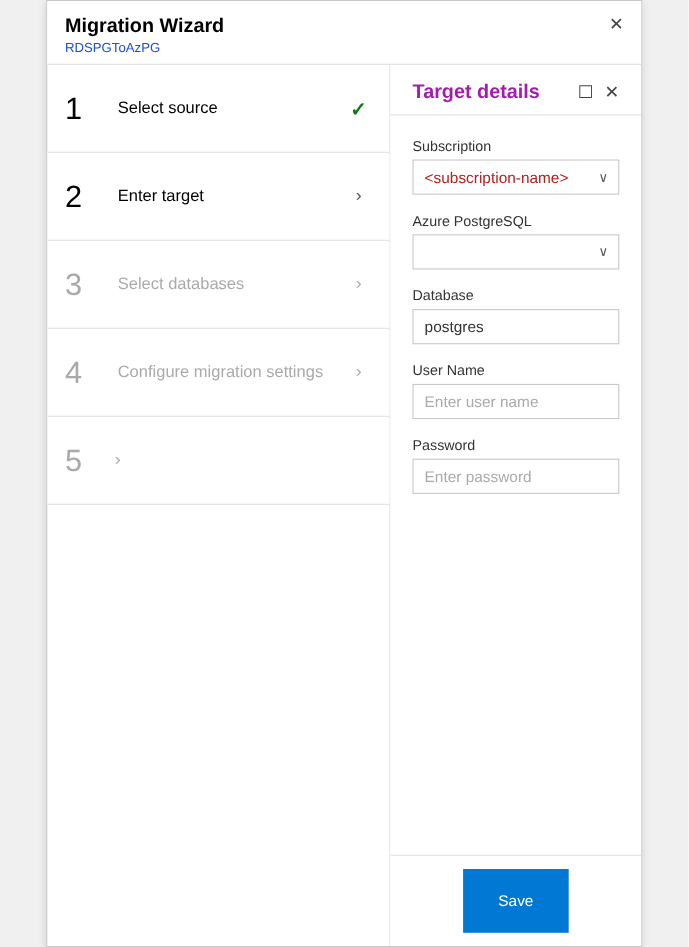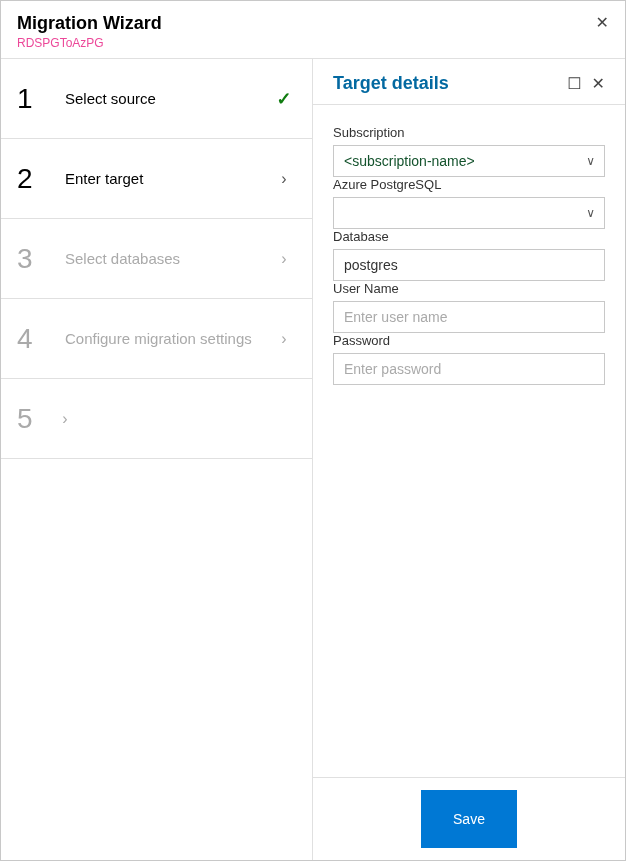--- a/index.html
+++ b/index.html
@@ -6,21 +6,21 @@
     body {
       font-family: 'Segoe UI', Arial, sans-serif;
       font-size: 14px;
       background: #f0f0f0;
       display: flex;
       justify-content: center;
       align-items: center;
       min-height: 100vh;
     }
     .window {
-      width: 626px;
+      width: 542px;
       height: 861px;
       background: #fff;
       border: 1px solid #c8c8c8;
       display: flex;
       flex-direction: column;
       box-shadow: 0 2px 8px rgba(0,0,0,0.15);
       overflow: hidden;
     }
     
     .title-bar {
@@ -34,21 +34,21 @@
     .title-bar-content {
       flex: 1;
     }
     .title-bar-title {
       font-size: 18px;
       font-weight: 600;
       color: #000;
     }
     .title-bar-subtitle {
       font-size: 12px;
-      color: #ec4899;
+      color: #1d4ed8;
       margin-top: 2px;
     }
     .title-bar-controls {
       display: flex;
       gap: 8px;
       align-items: center;
       padding-top: 2px;
     }
     .title-bar-controls span {
       cursor: pointer;
@@ -132,38 +132,39 @@
     .details-header {
       padding: 14px 20px 10px 20px;
       border-bottom: 1px solid #e0e0e0;
       display: flex;
       align-items: center;
       justify-content: space-between;
     }
     .details-title {
       font-size: 18px;
       font-weight: 600;
-      color: #0369a1;
+      color: #a21caf;
     }
     .details-header-controls {
       display: flex;
       gap: 10px;
       align-items: center;
     }
     .details-header-controls span {
       cursor: pointer;
       color: #444;
       font-size: 16px;
     }
     .details-body {
       flex: 1;
       padding: 20px 20px;
       overflow-y: auto;
     }
     .form-group {
+      margin-bottom: 16px;
     }
     .form-label {
       font-size: 13px;
       color: #333;
       margin-bottom: 5px;
       display: block;
     }
     .form-input {
       width: 100%;
       padding: 6px 10px;
@@ -179,21 +180,21 @@
     }
     .form-select-wrapper {
       position: relative;
       width: 100%;
     }
     .form-select {
       width: 100%;
       padding: 6px 32px 6px 10px;
       border: 1px solid #c8c8c8;
       font-size: 14px;
-      color: #14532d;
+      color: #b91c1c;
       appearance: none;
       -webkit-appearance: none;
       background: #fff;
       height: 32px;
       cursor: pointer;
       outline: none;
     }
     .select-chevron {
       position: absolute;
       right: 10px;

